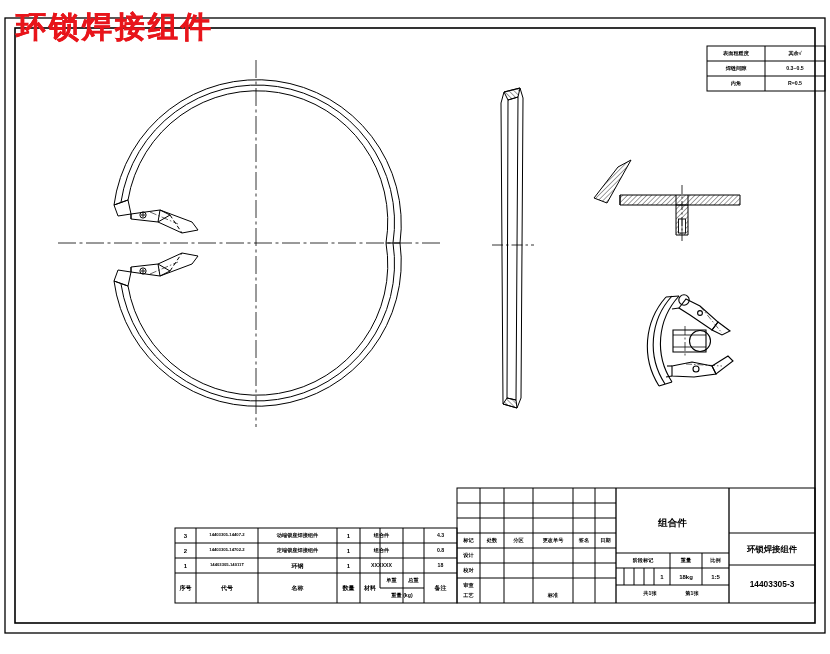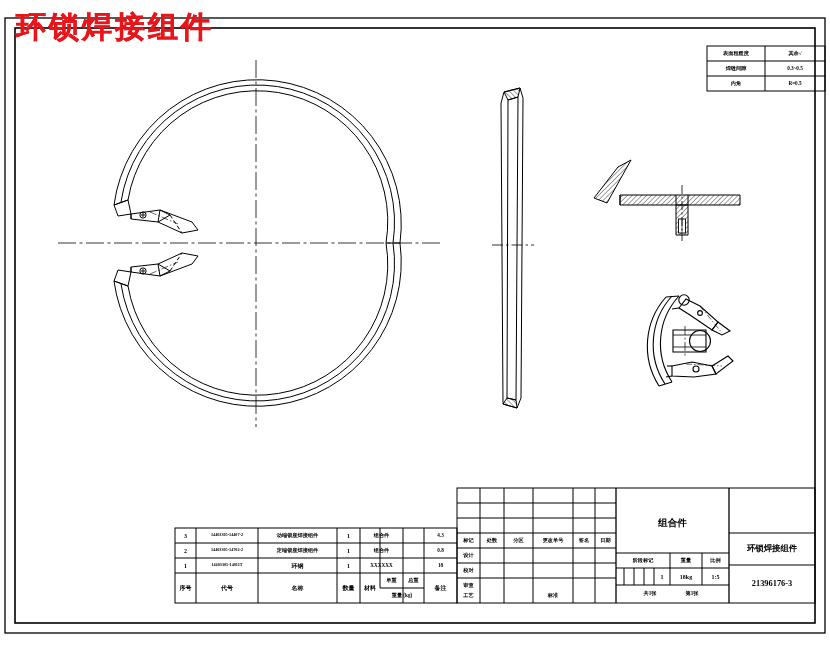--- a/index.html
+++ b/index.html
@@ -37,21 +37,21 @@
     z-index: 40;
     -webkit-text-stroke: 0.4px #e8151b;
   }
 
   
   .tcell {
     position: absolute;
     display: flex;
     align-items: center;
     justify-content: center;
-    font-family: Liberation Serif, serif;
+    font-family: Liberation Sans, sans-serif;
     color: #000;
     line-height: 1;
     white-space: nowrap;
     overflow: hidden;
     z-index: 30;
   }
   .f4  { font-size: 4.2px; font-weight: 700; }
   .f5  { font-size: 5.2px; font-weight: 700; }
   .f6  { font-size: 6px;   font-weight: 700; }
   .f8  { font-size: 8.4px; font-weight: 700; }
@@ -311,13 +311,13 @@
 <div class="tcell f5" style="left:702px; top:553px; width:27px; height:15px;">比例</div>
 
 <div class="tcell f6" style="left:654px; top:568px; width:16px; height:17px;">1</div>
 <div class="tcell f6" style="left:670px; top:568px; width:32px; height:17px;">18kg</div>
 <div class="tcell f6" style="left:702px; top:568px; width:27px; height:17px;">1:5</div>
 
 <div class="tcell f5" style="left:630px; top:585px; width:40px; height:18px;">共1张</div>
 <div class="tcell f5" style="left:672px; top:585px; width:40px; height:18px;">第1张</div>
 
 <div class="tcell f8" style="left:729px; top:533px; width:86px; height:32px;">环锁焊接组件</div>
-<div class="tcell f8" style="left:729px; top:565px; width:86px; height:38px;">21396176-3</div>
+<div class="tcell f8" style="left:729px; top:565px; width:86px; height:38px;">14403305-3</div>
 
 </body></html>

